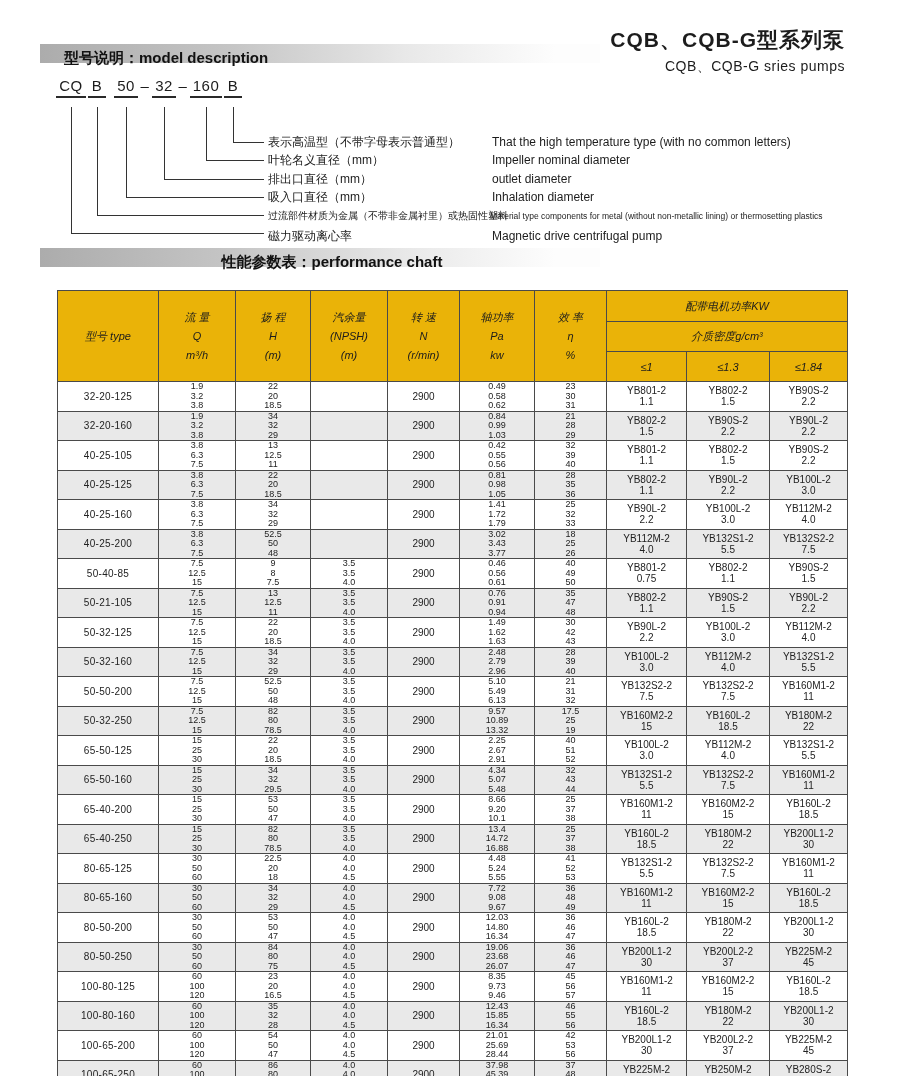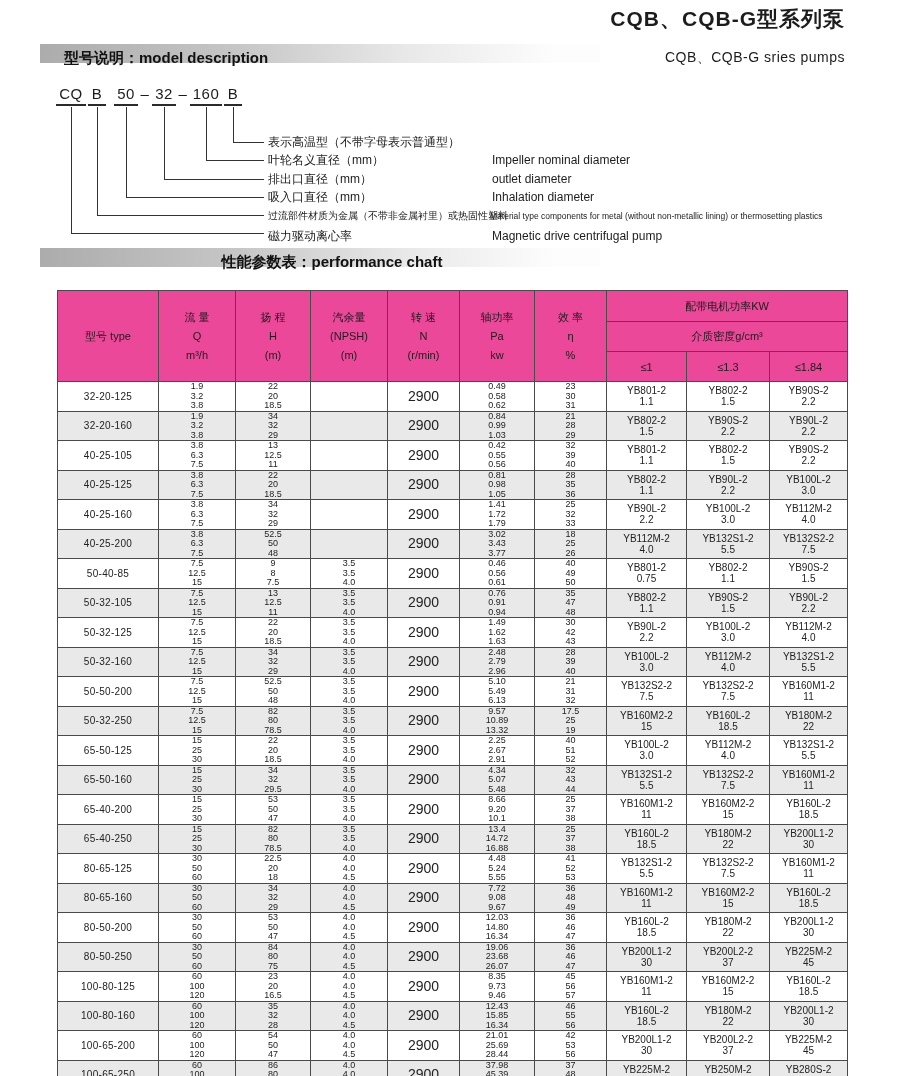--- a/index.html
+++ b/index.html
@@ -1,31 +1,31 @@
 <!DOCTYPE html>
 <html><head>
 <meta charset="utf-8">
 <style>
   html,body{margin:0;padding:0;background:#fff;}
   .page{position:relative;width:900px;height:1076px;background:#ffffff;
         font-family:"Liberation Sans","DejaVu Sans",sans-serif;color:#1c1c1c;overflow:hidden;}
 
   
   .doc-title{position:absolute;top:5px;right:55px;text-align:right;}
-  .title-cn{font-size:21px;font-weight:bold;letter-spacing:1px;}
-  .title-en{font-size:14px;margin-top:16px;letter-spacing:.5px;}
+  .title-cn{font-size:21px;font-weight:bold;letter-spacing:1px;margin-top:21px;}
+  .title-en{font-size:14px;margin-top:4px;letter-spacing:.5px;}
 
   
   .section-bar{position:absolute;left:40px;width:560px;height:19px;line-height:27px;
       padding-left:24px;font-size:15px;font-weight:bold;box-sizing:border-box;color:#111;
       background:linear-gradient(90deg,#acacac 0,#c6c6c6 35%,#e8e8e8 65%,#fdfdfd 92%);}
   .bar1{top:44px;} .bar2{top:248px;text-align:center;}
 
   
-  .code-part,.code-dash{position:absolute;top:85px;height:18px;font-size:15px;
+  .code-part,.code-dash{position:absolute;top:77px;height:18px;font-size:15px;
       text-align:center;letter-spacing:.5px;}
   .code-part{border-bottom:2px solid #2a2a2a;padding-bottom:1px;}
   .p1{left:56px;width:30px}.p2{left:88px;width:18px}.p3{left:114px;width:24px}
   .p4{left:140px;width:10px}.p5{left:152px;width:24px}.p6{left:178px;width:10px}
   .p7{left:190px;width:32px}.p8{left:224px;width:18px}
 
   .conn{position:absolute;top:107px;border-left:1.5px solid #333;border-bottom:1.5px solid #333;}
   .c1{left:233px;width:30px;height:35px}
   .c2{left:206px;width:57px;height:53px}
   .c3{left:164px;width:99px;height:72px}
@@ -38,28 +38,28 @@
   .label-cn{position:absolute;left:268px;font-size:12px;white-space:nowrap;}
   .label-en{position:absolute;left:492px;font-size:12px;white-space:nowrap;}
   .lr5 .label-cn{font-size:10px;}
   .lr5 .label-en{font-size:8.5px;left:490px;}
 
   
   .perf{position:absolute;left:57px;top:290px;width:790px;border-collapse:collapse;
         table-layout:fixed;}
   .perf th,.perf td{border:1px solid #4a4a4a;text-align:center;vertical-align:middle;
         padding:0;overflow:hidden;}
-  .perf th{background:#ec4899;font-weight:normal;font-size:11px;}
+  .perf th{background:#eab308;font-weight:normal;font-size:11px;font-style:italic;}
   .th-multi{white-space:pre-line;line-height:19px;}
   .th-group{height:30px;}
   .th-density{height:29px;}
   .th-dcol{height:29px;font-size:11px;}
   .perf tbody td{font-size:9px;line-height:9.5px;white-space:pre-line;height:28px;color:#222;}
   .perf tbody td.type{font-size:10px;letter-spacing:.3px;}
-  .perf tbody td.speed{font-size:14px;}
+  .perf tbody td.speed{font-size:10px;}
   .perf tbody td.motor{font-size:10px;line-height:11px;}
   .perf tbody tr.alt{background:#e9e9e9;}
 </style>
 </head>
 <body>
 
 <div class="page">
 
   <div class="doc-title">
     <div class="title-cn">CQB、CQB-G型系列泵</div>
@@ -80,20 +80,21 @@
 
     <div class="conn c1"></div>
     <div class="conn c2"></div>
     <div class="conn c3"></div>
     <div class="conn c4"></div>
     <div class="conn c5"></div>
     <div class="conn c6"></div>
 
     <div class="label-row lr1">
       <span class="label-cn">表示高温型（不带字母表示普通型）</span>
+      <span class="label-en">That the high temperature type (with no common letters)</span>
     </div>
     <div class="label-row lr2">
       <span class="label-cn">叶轮名义直径（mm）</span>
       <span class="label-en">Impeller nominal diameter</span>
     </div>
     <div class="label-row lr3">
       <span class="label-cn">排出口直径（mm）</span>
       <span class="label-en">outlet diameter</span>
     </div>
     <div class="label-row lr4">
@@ -315,21 +316,21 @@
 49
 50</td>
           <td class="motor">YB801-2
 0.75</td>
           <td class="motor">YB802-2
 1.1</td>
           <td class="motor">YB90S-2
 1.5</td>
         </tr>
         <tr class="alt">
-          <td class="type">50-32-105</td>
+          <td class="type">50-21-105</td>
           <td class="num">7.5
 12.5
 15</td>
           <td class="num">13
 12.5
 11</td>
           <td class="num">3.5
 3.5
 4.0</td>
           <td class="speed">2900</td>

